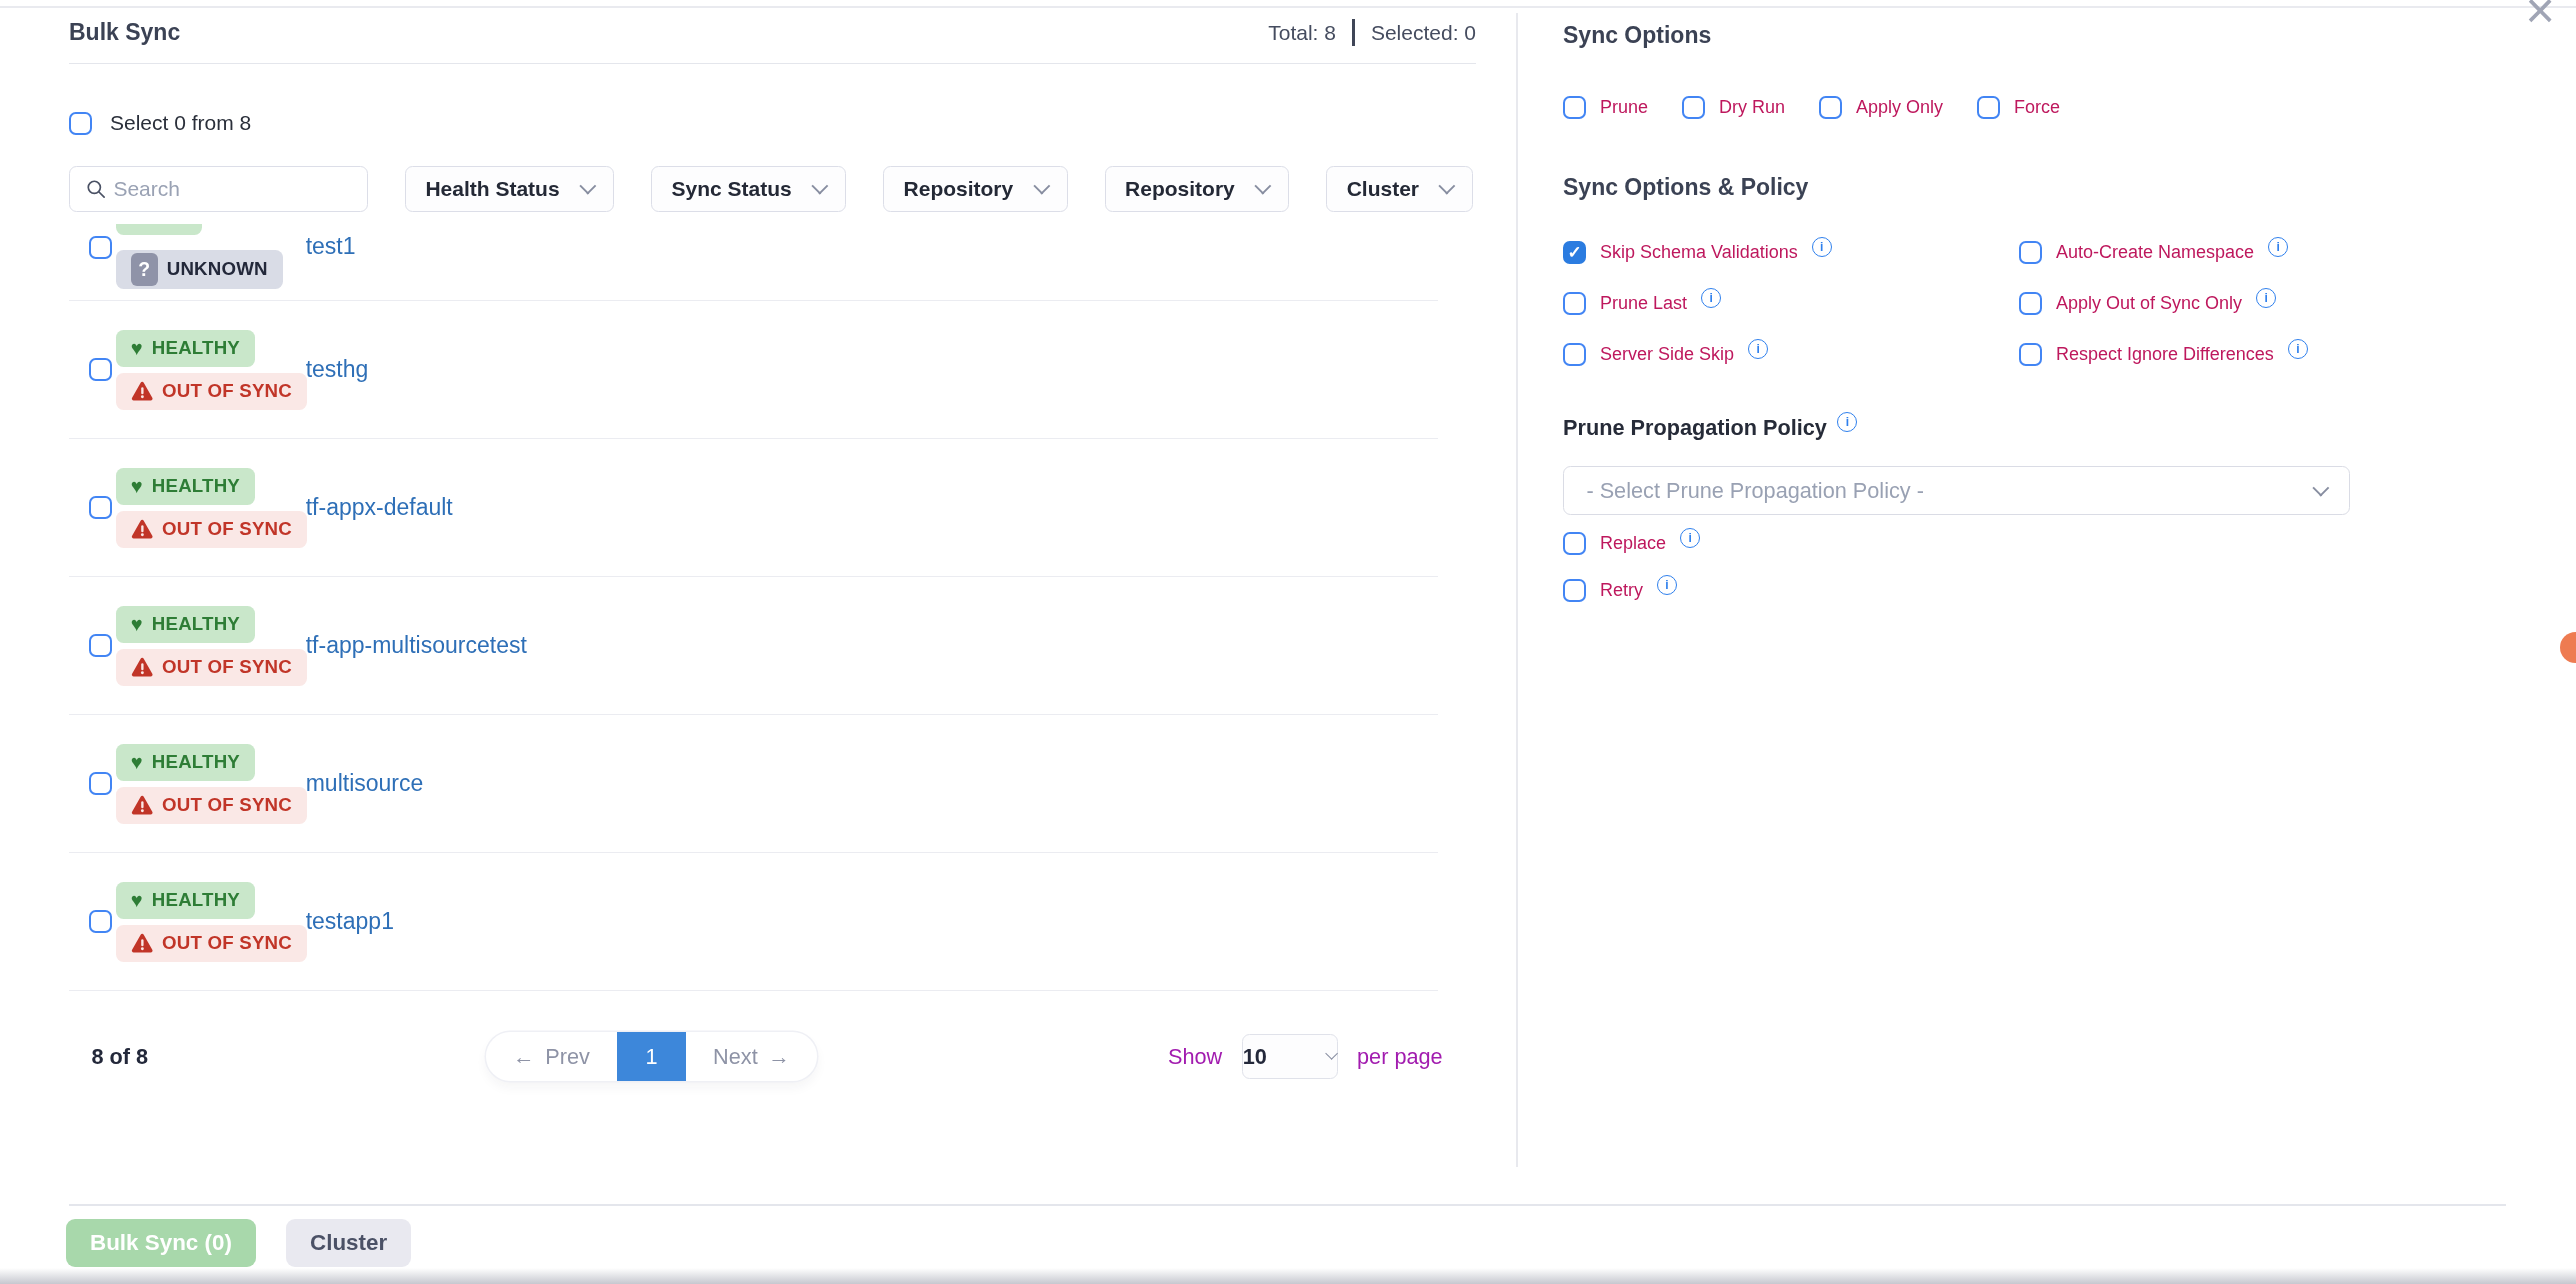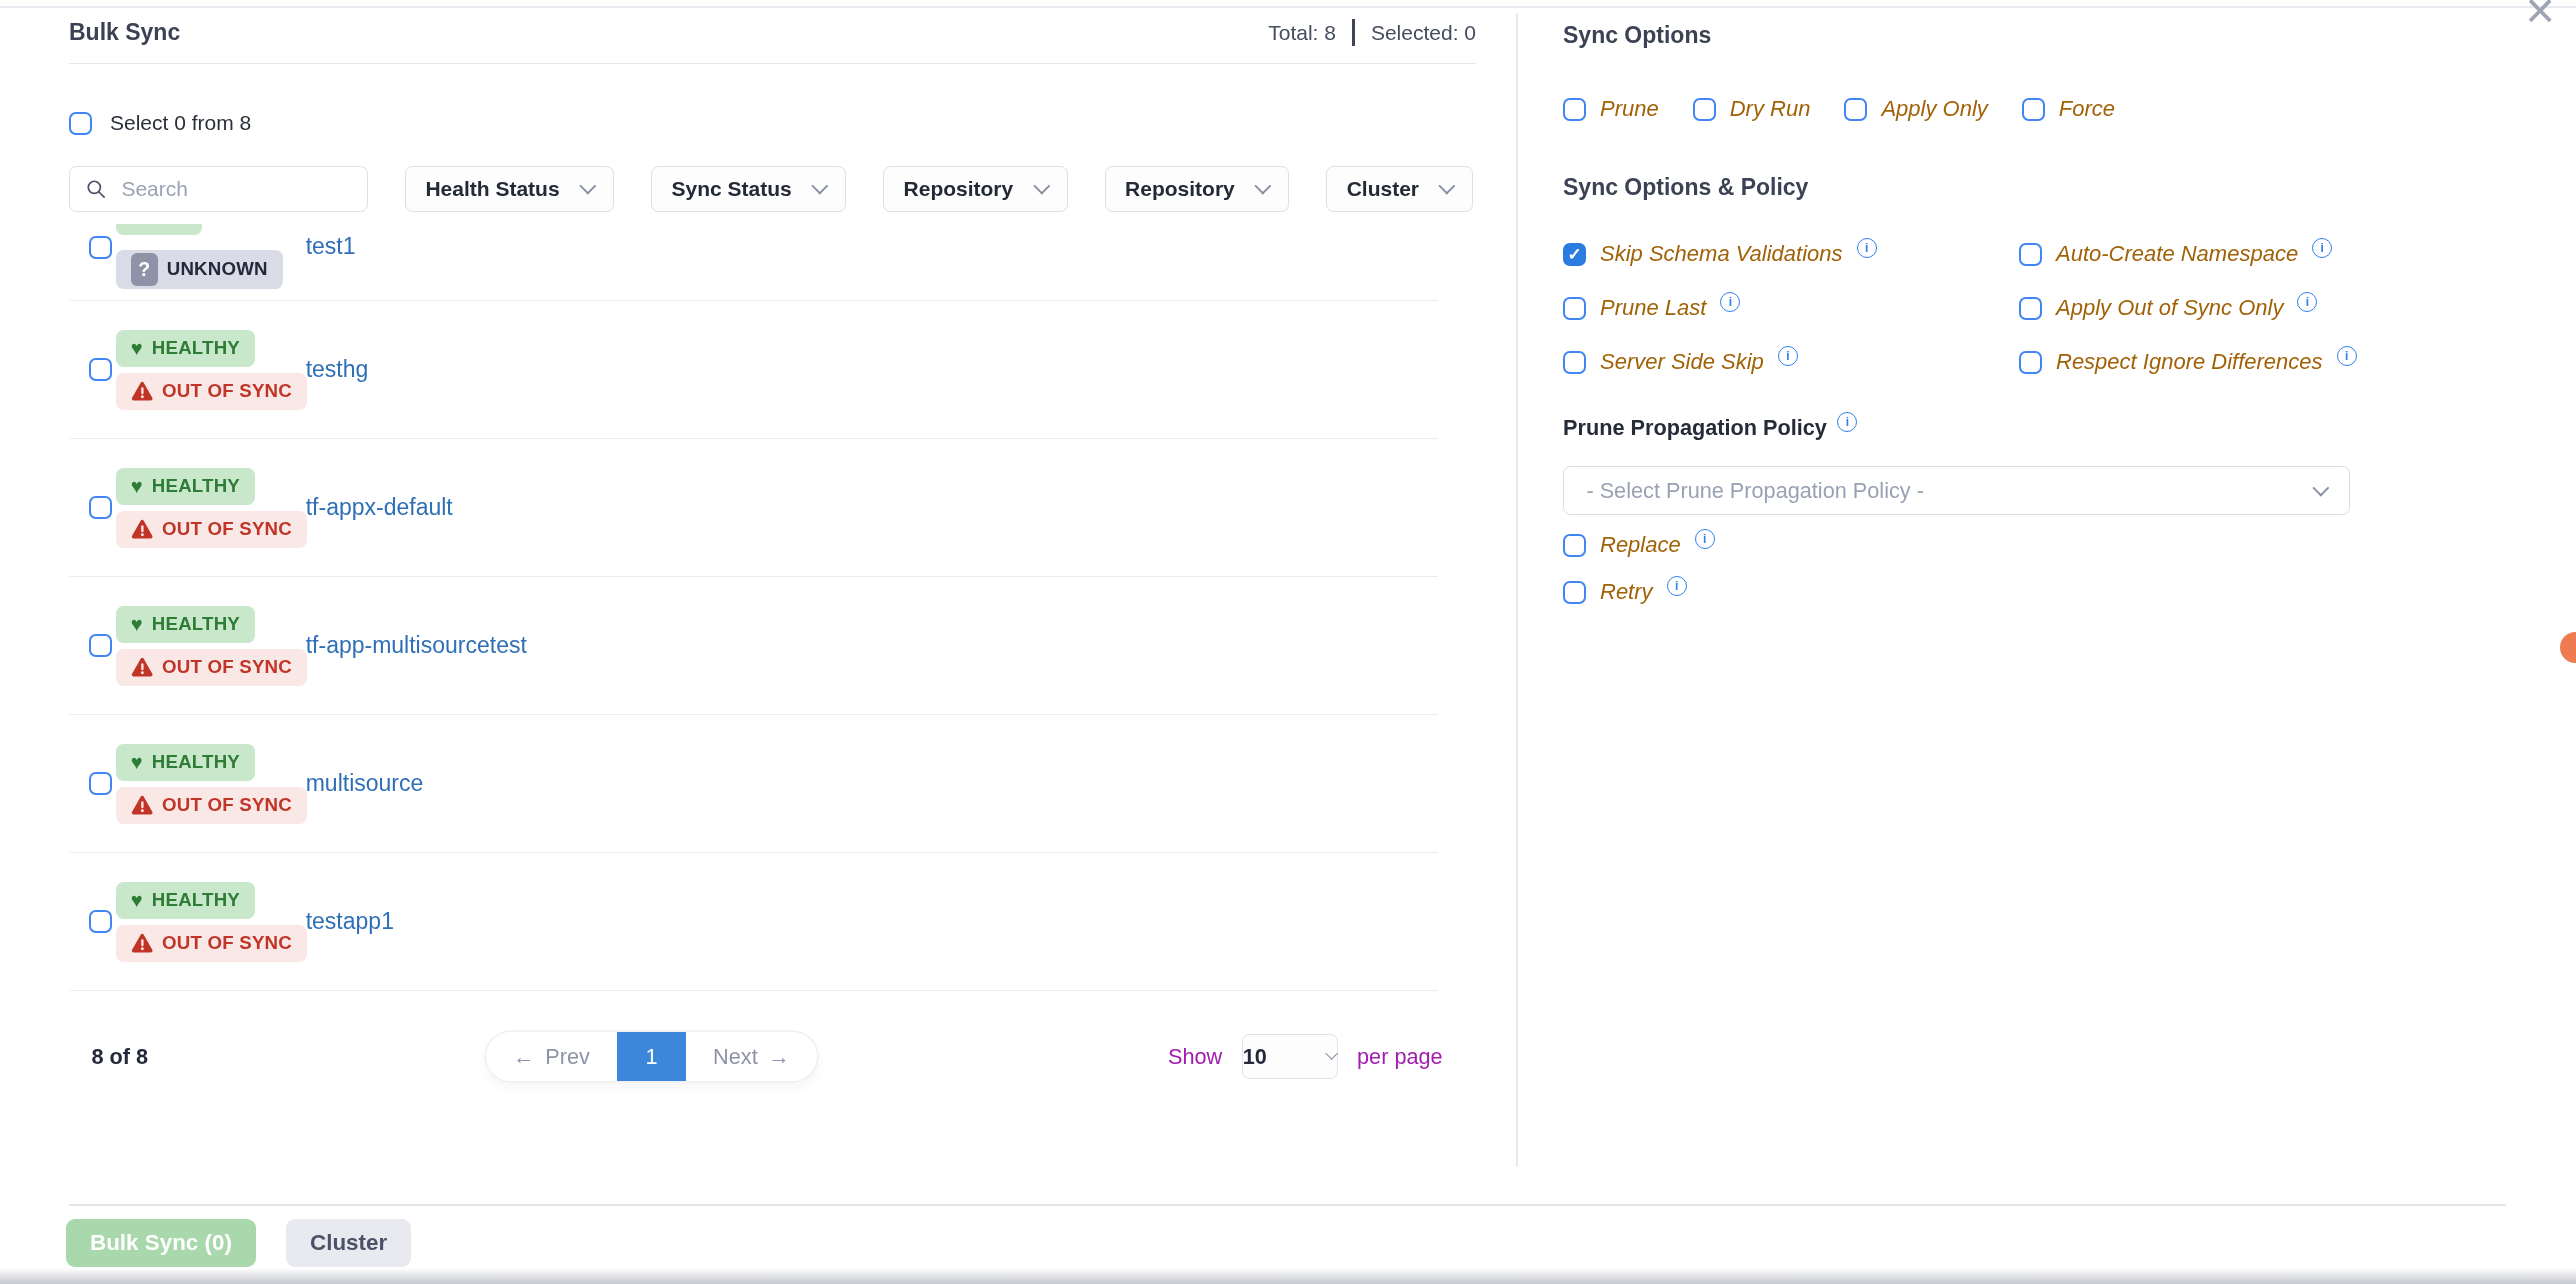--- a/index.html
+++ b/index.html
@@ -29,21 +29,21 @@
   
   .cb{width:23px;height:23px;border:2.2px solid #4285f4;border-radius:6.7px;background:#fff;
     box-sizing:border-box;flex:none;position:relative;cursor:pointer;}
   .cb.checked{background:#2b7ce0;border-color:#2b7ce0;}
   .cb.checked::after{content:"✓";position:absolute;inset:0;display:flex;align-items:center;
     justify-content:center;color:#fff;font-size:17px;font-weight:700;}
 
   
   .filters{position:absolute;left:69px;top:166px;display:flex;gap:37px;height:46px;}
   .search-box{width:299px;height:46px;box-sizing:border-box;border:1.5px solid #dcdee8;border-radius:7.5px;
-    display:flex;align-items:center;padding:0 15px;gap:12px;background:#fff;}
+    display:flex;align-items:center;padding:0 15px;gap:4px;background:#fff;}
   .search-box input{border:none;outline:none;font-size:21px;width:217px;color:#3c4150;
     font-family:"Liberation Sans", sans-serif;background:transparent;}
   .search-box input::placeholder{color:#9aa2b4;}
   .drop-btn{height:46px;box-sizing:border-box;border:1.5px solid #dcdee8;border-radius:7.5px;background:#fdfdfe;
     display:flex;align-items:center;padding:0 19.4px;gap:22.4px;cursor:pointer;}
   .drop-btn .lbl{font-size:21px;font-weight:600;color:#242936;white-space:nowrap;}
   .chev{width:9.7px;height:9.7px;border-right:2.2px solid #878da0;border-bottom:2.2px solid #878da0;
     transform:rotate(45deg);margin-top:-6px;flex:none;}
 
   
@@ -76,21 +76,21 @@
   .show-label{font-size:21.7px;color:#a21caf;}
   .size-select{width:96px;height:45px;box-sizing:border-box;border:1.5px solid #e0e2ea;border-radius:7.5px;
     background:#fdfdfe;display:flex;align-items:center;justify-content:space-between;gap:12px;cursor:pointer;}
   .size-select .val{font-size:21.7px;font-weight:700;color:#23283a;}
   .size-select .chev{width:8.2px;height:8.2px;border-width:1.9px;}
 
   
   .rp-title{position:absolute;left:1563px;top:22.4px;font-size:23px;font-weight:600;color:#3b4254;}
   .flags-row{position:absolute;left:1563px;top:96px;display:flex;gap:34px;align-items:center;}
   .flag{display:flex;align-items:center;gap:14px;cursor:pointer;}
-  .flag .flbl{font-size:22px;color:#a16207;white-space:nowrap;font-style:italic;}
+  .flag .flbl{font-size:18px;color:#be185d;white-space:nowrap;}
   .rp-subtitle{position:absolute;left:1563px;top:174px;font-size:23px;font-weight:600;color:#3b4254;}
   .policy-grid{position:absolute;left:1563px;top:241px;display:grid;grid-template-columns:456px auto;row-gap:28px;}
   .info-i{display:inline-flex;width:20px;height:20px;border:1.9px solid #2f80ed;border-radius:50%;
     color:#2f80ed;font-size:12px;font-weight:700;align-items:center;justify-content:center;
     transform:translateY(-6px);flex:none;cursor:pointer;box-sizing:border-box;}
   .pp-label{position:absolute;left:1563px;top:415px;display:flex;gap:10.5px;align-items:center;
     font-size:21.7px;font-weight:700;color:#262b38;}
   .pp-select{position:absolute;left:1563px;top:446px;width:787px;height:49px;box-sizing:border-box;
     border:1.5px solid #dadce5;border-radius:7.5px;background:#fff;display:flex;align-items:center;
     padding:0 22.4px;justify-content:space-between;cursor:pointer;margin-top:20px;}

